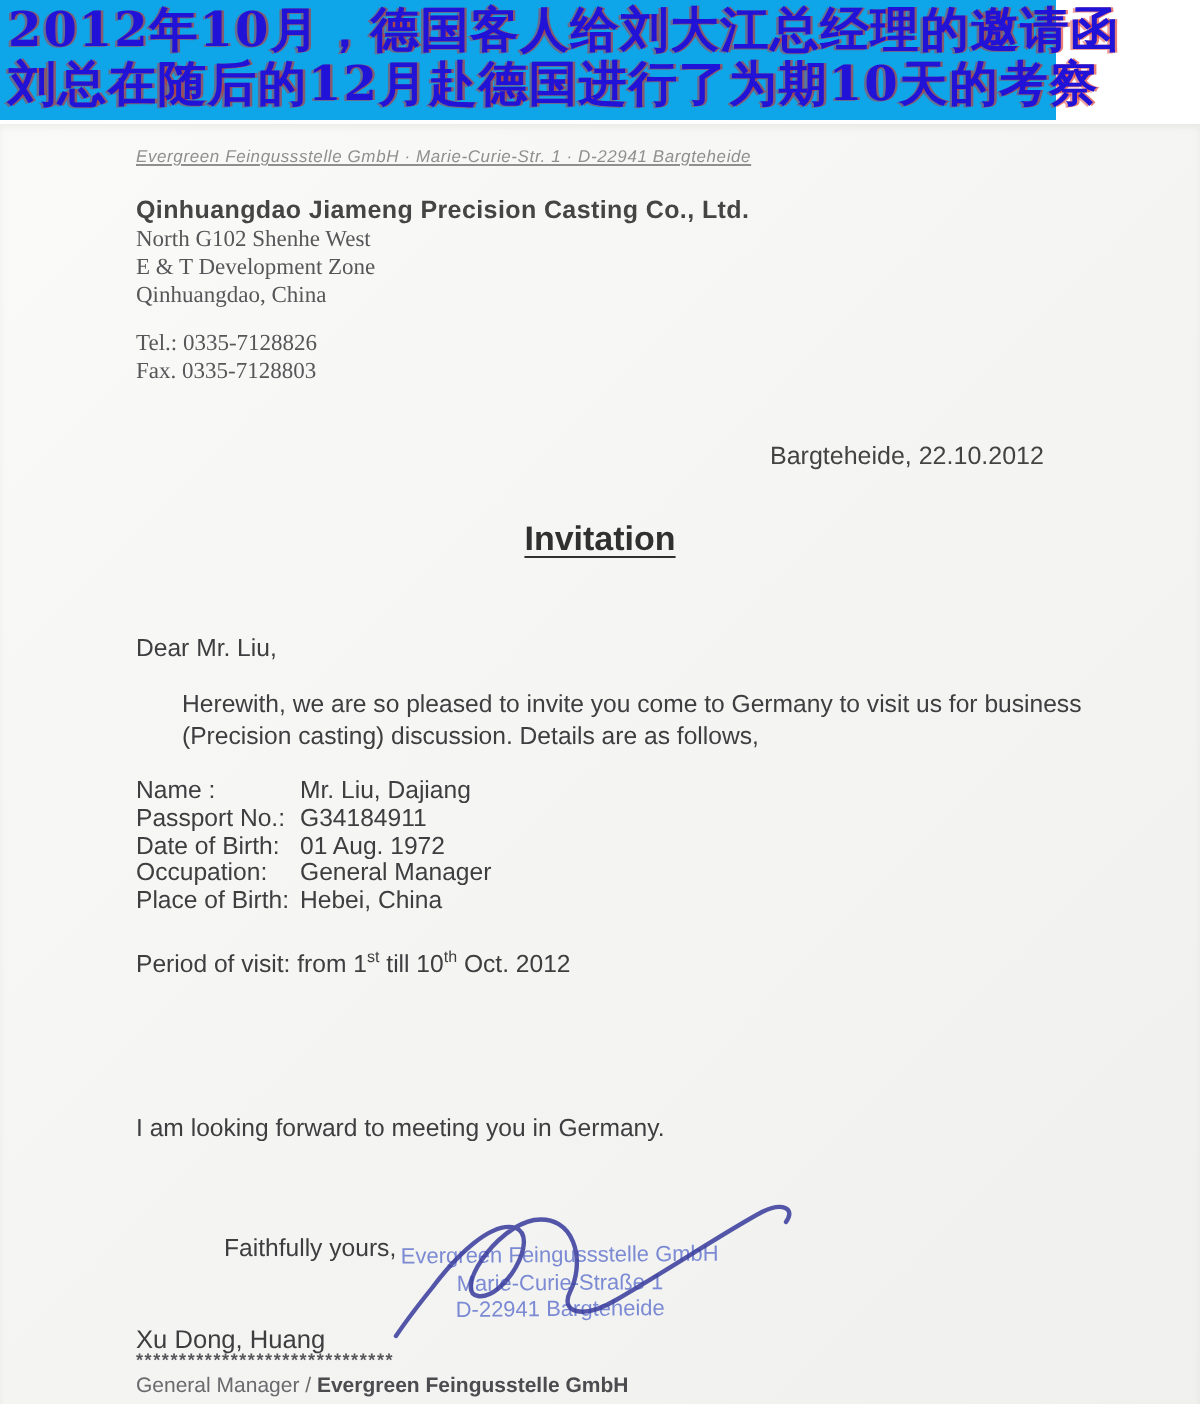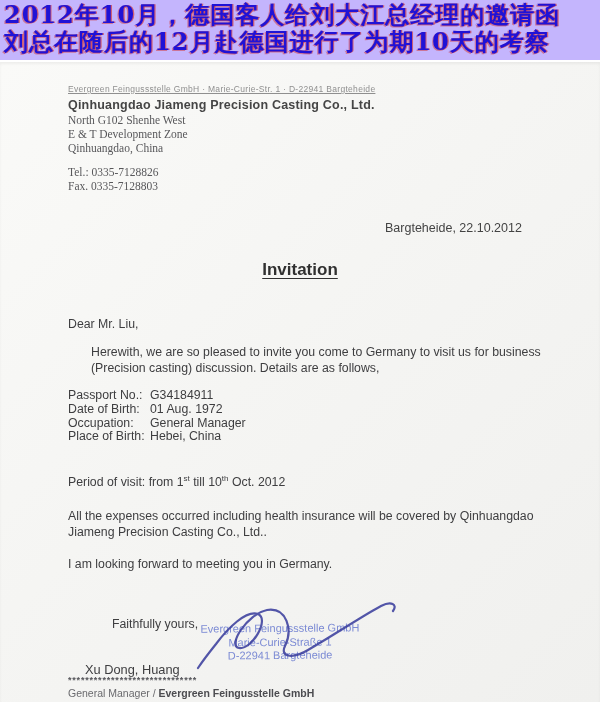--- a/index.html
+++ b/index.html
@@ -5,22 +5,23 @@
   html,body{margin:0;padding:0;}
   #page{
     position:relative;
     width:600px;height:702px;
     background:#ffffff;
     overflow:hidden;
     font-family:"Liberation Sans",sans-serif;
   }
   
   .caption{
-    position:absolute;left:0;top:0;width:600px;height:60px;
-    background:#c4b5fd;
+    position:absolute;left:0;top:0;width:484px;height:60px;
+    background:#0ea5e9;
+    padding-left:44px;
   }
   .caption .cap-line{
     position:absolute;left:4px;width:594px;
     font-family:"DejaVu Serif","Liberation Serif",serif;
     font-weight:bold;
     font-size:24px;line-height:26px;
     color:#2012d6;
     letter-spacing:1px;
     white-space:nowrap;
     text-shadow:1.2px 0 0 rgba(216,40,28,.6), -1.2px .5px 0 rgba(216,40,28,.45);
@@ -31,24 +32,24 @@
   
   .scan{
     position:absolute;left:0;top:62px;width:600px;height:640px;
     background:linear-gradient(135deg,#fafaf8 0%,#f5f5f3 45%,#f0f0ee 100%);
     box-shadow:inset 0 2px 3px rgba(0,0,0,.05);
     color:#3d3d3d;
   }
   .abs{position:absolute;}
   .letterhead-line{
     left:68px;top:11px;
-    font-size:8.5px;
+    font-size:8.5px;font-style:italic;
     color:#8f8f8f;
     text-decoration:underline;
-    letter-spacing:.3px;white-space:nowrap;margin-top:11px;
+    letter-spacing:.3px;white-space:nowrap;
   }
   .company-name{
     left:68px;top:36px;
     font-size:12.5px;font-weight:bold;color:#454545;
     letter-spacing:.2px;white-space:nowrap;
   }
   .addr{
     left:68px;
     font-family:"Liberation Serif",serif;
     font-size:11.5px;color:#57575a;white-space:nowrap;
@@ -82,21 +83,21 @@
   .stamp{
     left:160px;top:560px;width:240px;
     text-align:center;
     color:#7282d2;
     font-size:11px;line-height:13.5px;
     transform:rotate(-.5deg);
     opacity:.92;white-space:nowrap;
   }
   .sig-svg{left:150px;top:530px;}
 
-  .signer-name{left:68px;top:600px;font-size:12.8px;color:#3e3e40;margin-left:17px;}
+  .signer-name{left:68px;top:600px;font-size:12.8px;color:#3e3e40;}
   .dotline{
     left:68px;top:613px;
     font-size:9px;font-weight:bold;color:#55555a;
     letter-spacing:.8px;white-space:nowrap;
   }
   .signer-title{
     left:68px;top:625px;
     font-size:10.5px;color:#6a6a6e;white-space:nowrap;
   }
   .signer-title b{color:#4c4c50;}
@@ -125,40 +126,43 @@
     <div class="abs dateline">Bargteheide, 22.10.2012</div>
 
     <div class="abs title"><span>Invitation</span></div>
 
     <div class="abs body-txt salutation">Dear Mr. Liu,</div>
 
     <div class="abs body-txt intro">Herewith, we are so pleased to invite you come to Germany to visit us for business (Precision casting) discussion. Details are as follows,</div>
 
     <div class="abs details">
       <div class="row">
+        <span class="lab">Name :</span>
+        <span class="val">Mr. Liu, Dajiang</span>
+      </div>
+      <div class="row">
         <span class="lab">Passport No.:</span>
         <span class="val">G34184911</span>
       </div>
       <div class="row">
         <span class="lab">Date of Birth:</span>
         <span class="val">01 Aug. 1972</span>
       </div>
       <div class="row">
         <span class="lab">Occupation:</span>
         <span class="val">General Manager</span>
       </div>
       <div class="row">
         <span class="lab">Place of Birth:</span>
         <span class="val">Hebei, China</span>
       </div>
     </div>
 
     <div class="abs body-txt period"><span>Period of visit:   from 1</span><sup>st</sup><span> till 10</span><sup>th</sup><span> Oct. 2012</span></div>
 
-    <div class="abs body-txt expenses">All the expenses occurred including health insurance will be covered by Qinhuangdao Jiameng Precision Casting Co., Ltd..</div>
 
     <div class="abs body-txt forward">I am looking forward to meeting you in Germany.</div>
 
     <div class="abs body-txt valediction">Faithfully yours,</div>
 
     <div class="abs stamp">
       <div>Evergreen Feingussstelle GmbH</div>
       <div>Marie-Curie-Straße 1</div>
       <div>D-22941 Bargteheide</div>
     </div>

